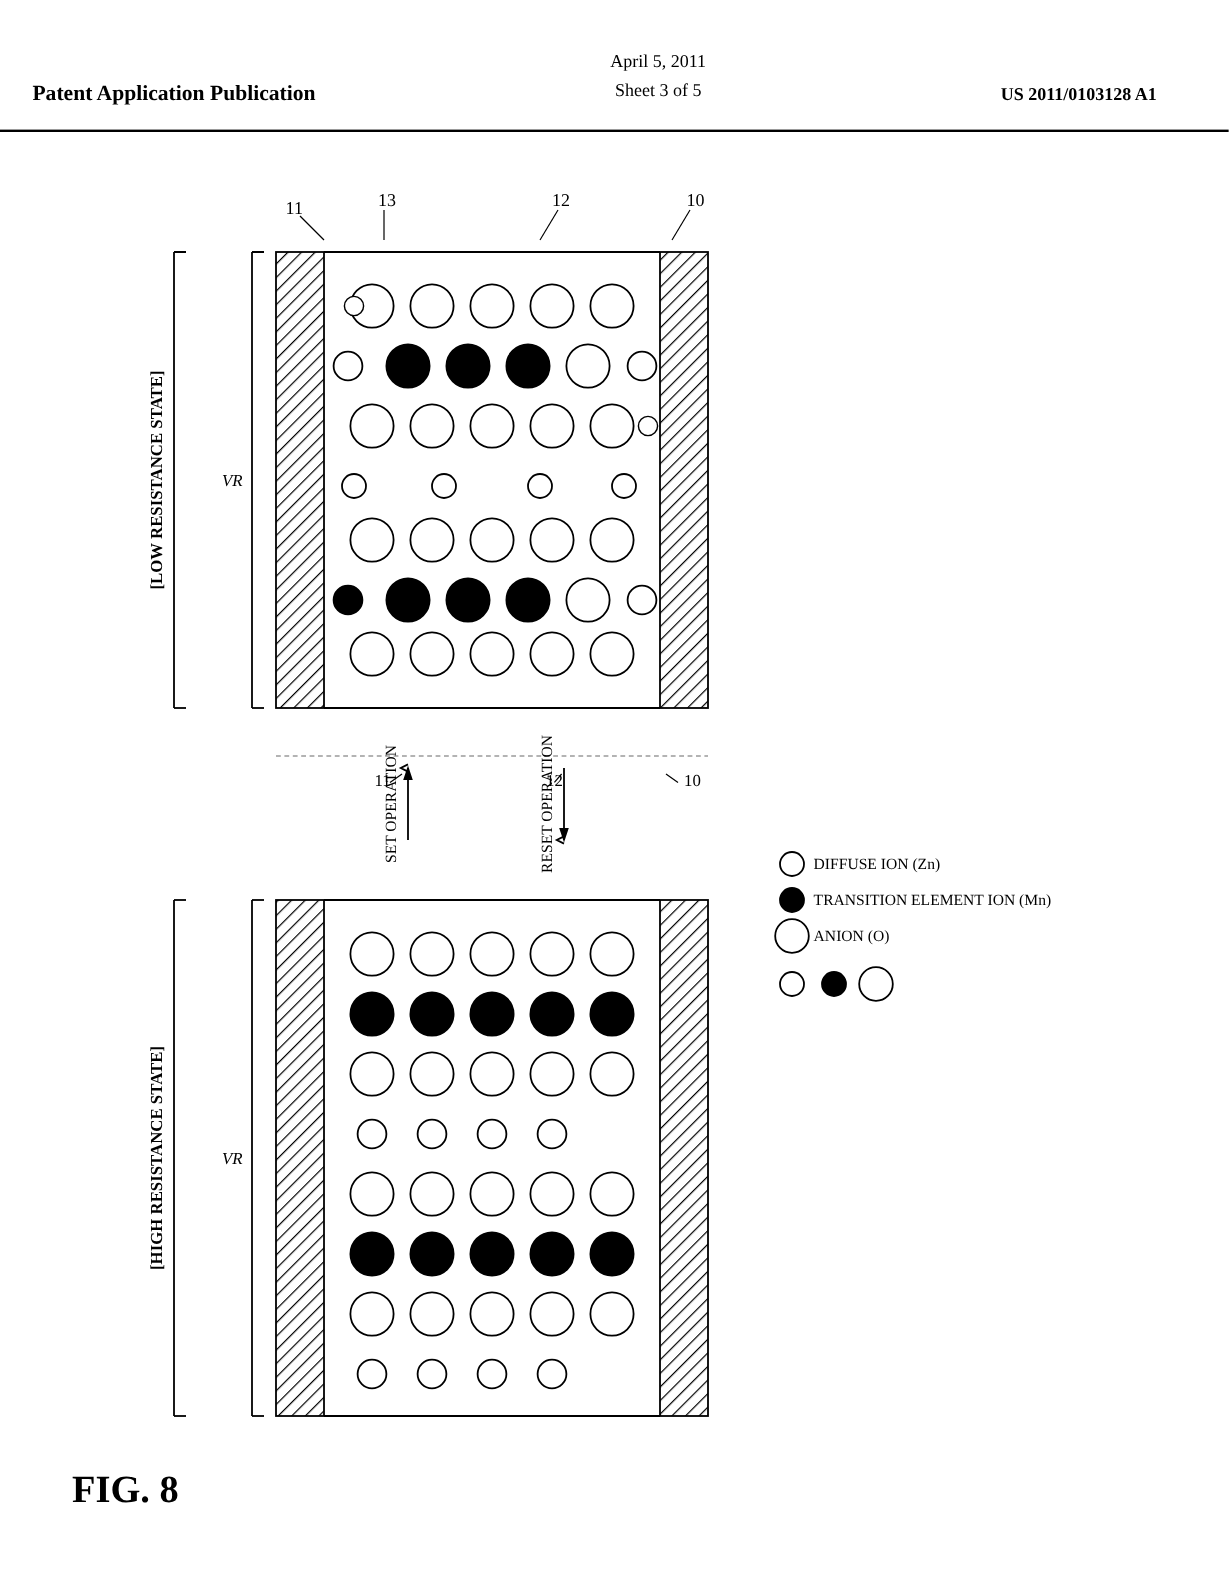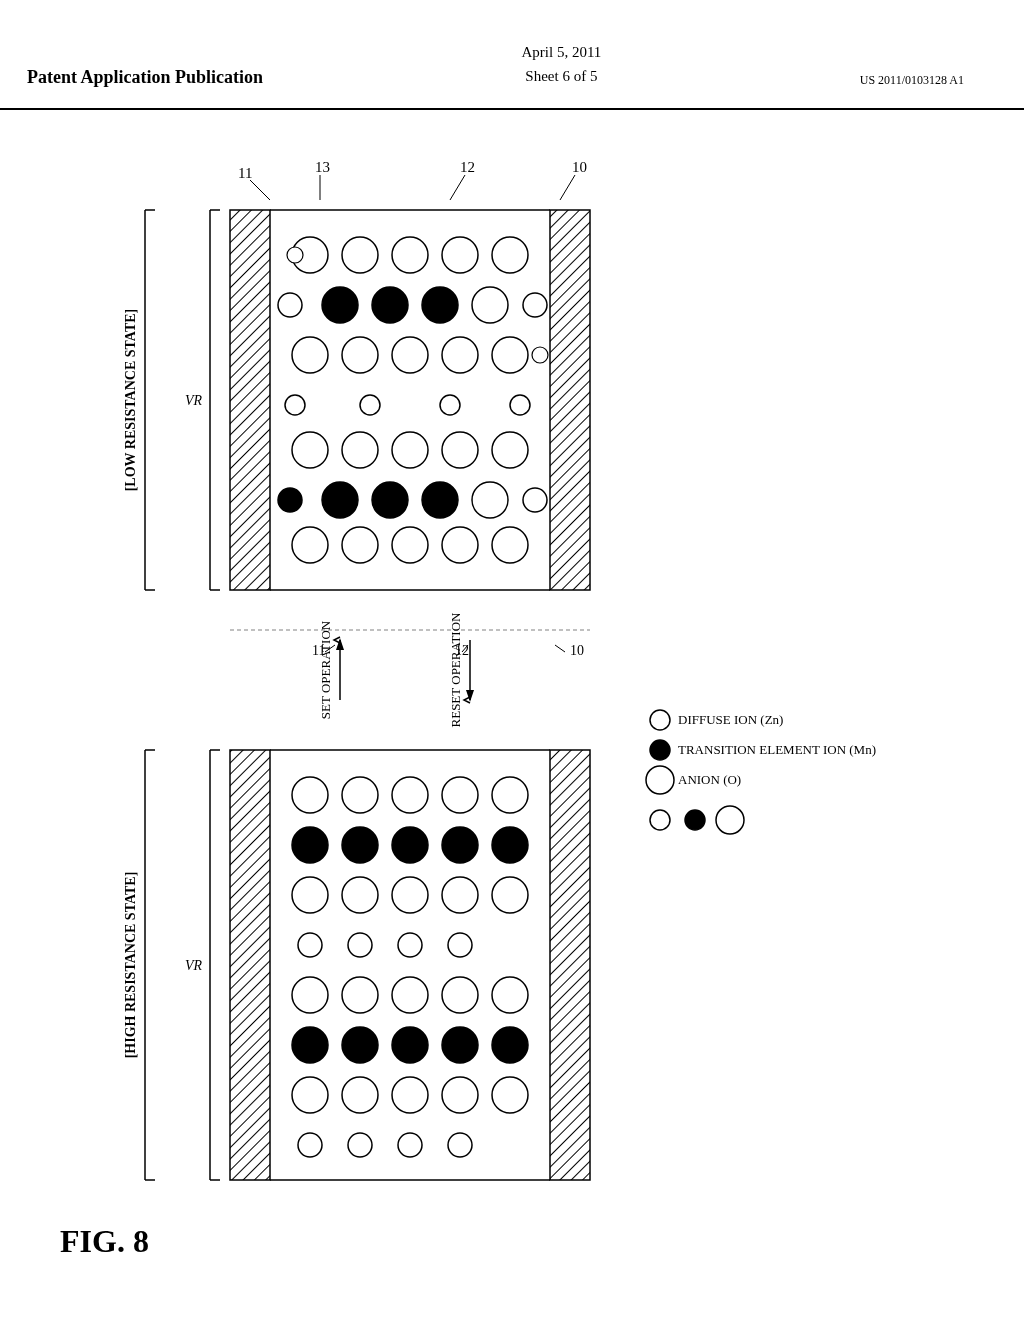--- a/index.html
+++ b/index.html
@@ -25,22 +25,22 @@
       font-weight: bold;
     }
 
     .header-center {
       font-size: 15px;
       text-align: center;
       line-height: 1.6;
     }
 
     .header-right {
-      font-size: 12px;
-      font-weight: normal;
+      font-size: 15px;
+      font-weight: bold;
       text-align: right;
     }
 
     .main-content {
       position: relative;
       width: 100%;
       height: calc(1320px - 110px);
     }
 
     
@@ -52,21 +52,21 @@
       font-weight: bold;
     }
   </style>
 </head>
 <body>
 
 <div class="header">
   <div class="header-left">Patent Application Publication</div>
   <div class="header-center">
     <span>April 5, 2011</span><br>
-    <span>Sheet 6 of 5</span>
+    <span>Sheet 3 of 5</span>
   </div>
   <div class="header-right">US 2011/0103128 A1</div>
 </div>
 
 <div class="main-content">
 
   <svg width="1024" height="1210" style="position:absolute; top:0; left:0;">
 
     <defs>
       <pattern id="hatch" width="8" height="8" patternUnits="userSpaceOnUse" patternTransform="rotate(45)">

